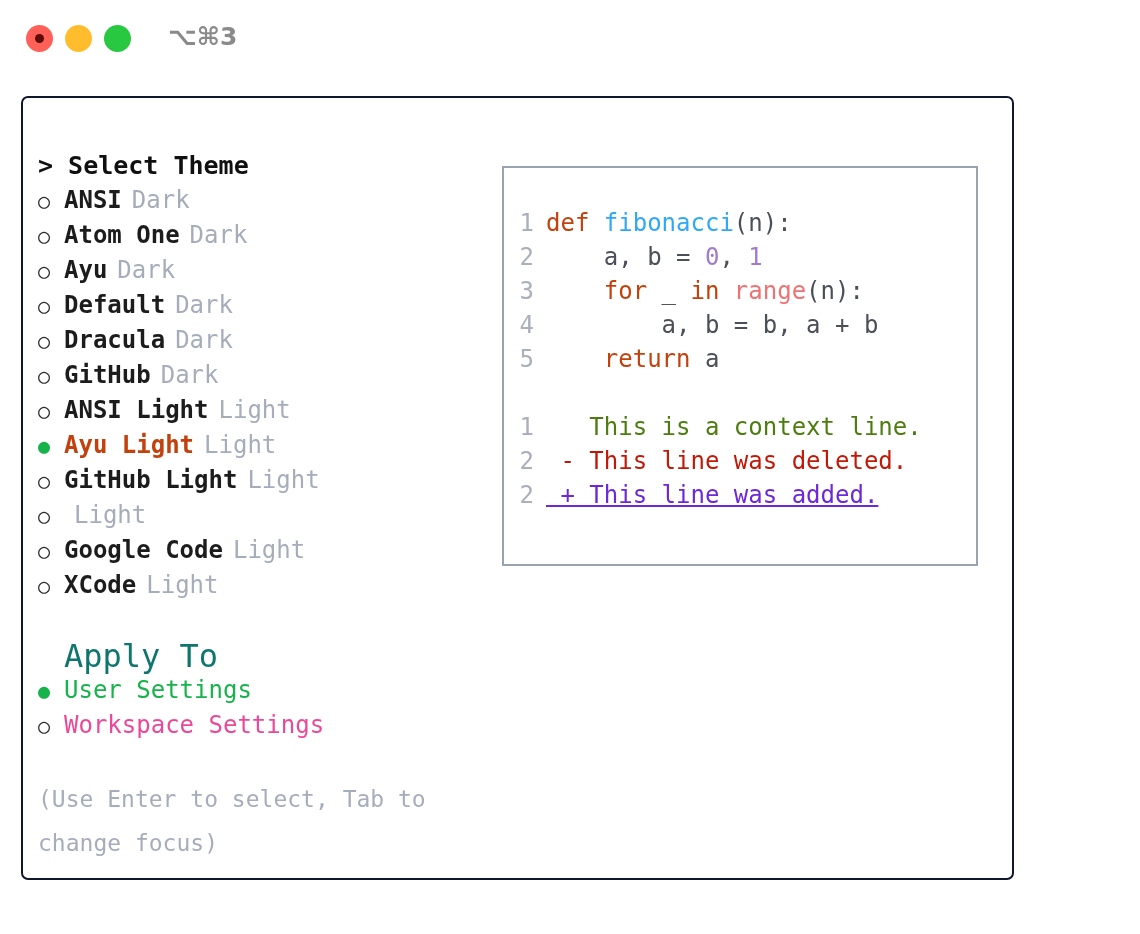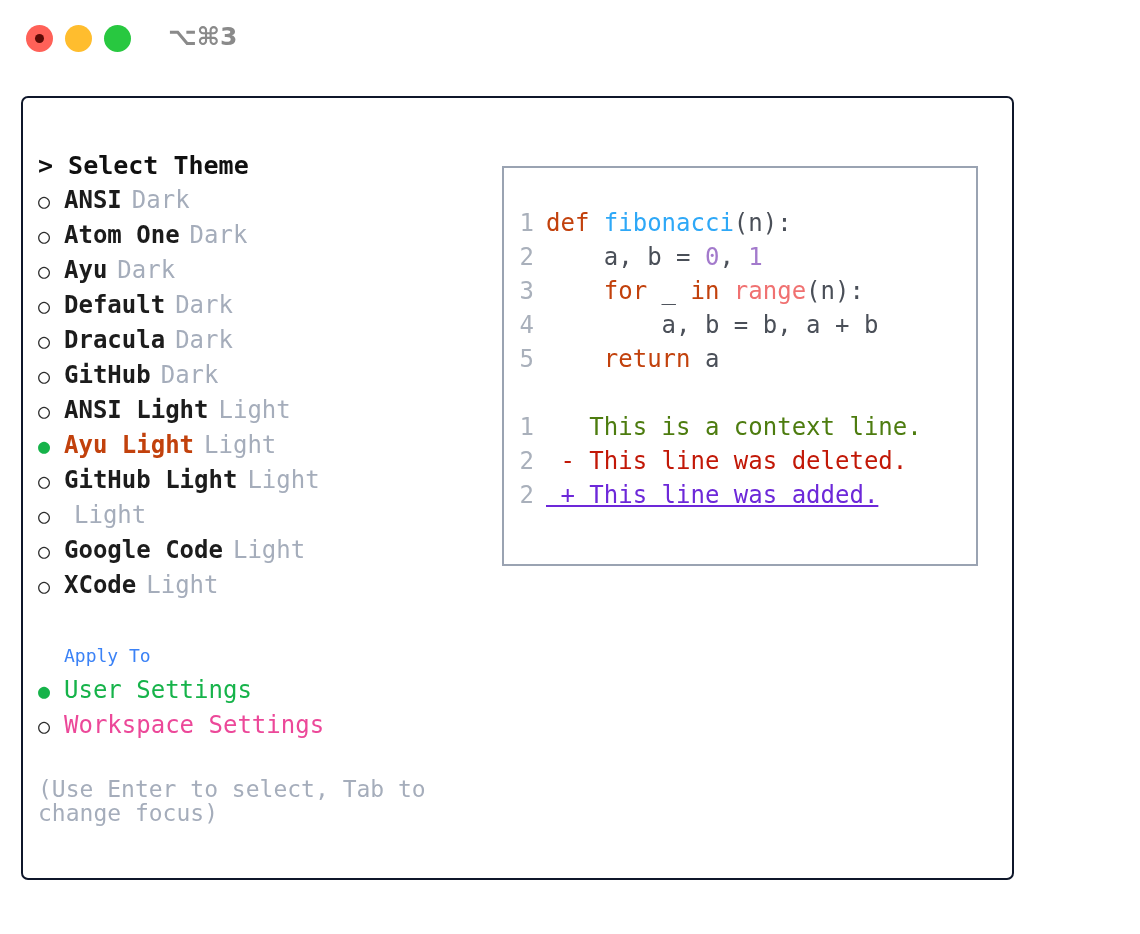--- a/index.html
+++ b/index.html
@@ -125,42 +125,42 @@
   .opt-row.selected .opt-name { color: #c2410c; }
   .opt-kind {
     color: #a5adbb;
     font-weight: normal;
     margin-left: 10px;
     text-align: center;
   }
 
   .apply-block { margin-top: 36px; }
   .apply-title {
-    font-size: 18px;
-    color: #3b82f6;
+    font-size: 32px;
+    color: #0f766e;
     line-height: 34px;
     padding-left: 26px;
     white-space: pre;
     margin-top: 22px;
   }
   .apply-row {
     display: flex;
     align-items: baseline;
     line-height: 34px;
     font-size: 24px;
     white-space: pre;
   }
   .apply-label { color: #ec4899; }
   .apply-row.selected .apply-label { color: #16b34a; }
 
   .hint {
     margin-top: 34px;
     font-size: 23px;
     color: #a5adbb;
-    line-height: 24px;
+    line-height: 44px;
     width: 405px;
     white-space: pre-wrap;
   }
 
   
   .right-col {
     position: absolute;
     left: 479px;
     top: 51px;
     width: 500px;

